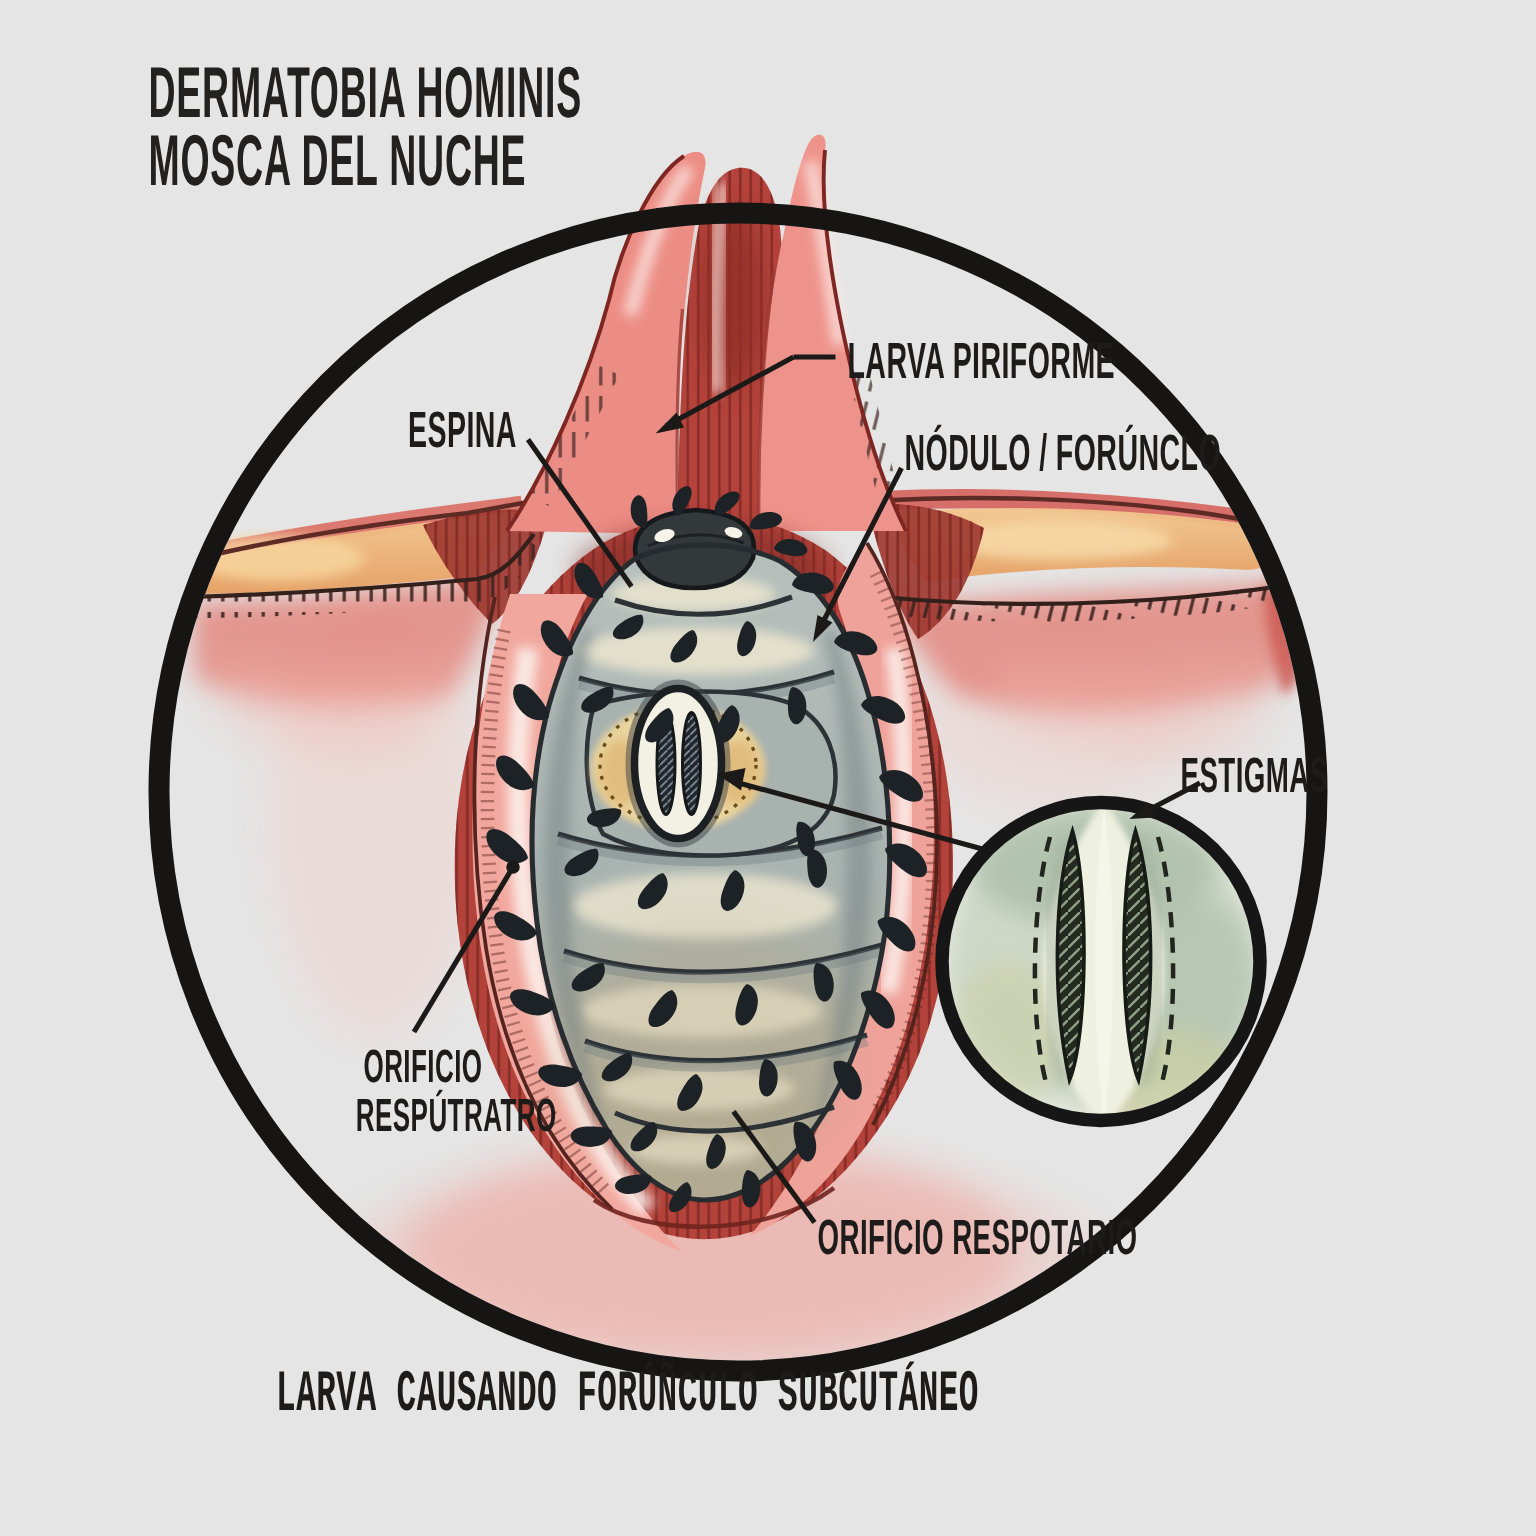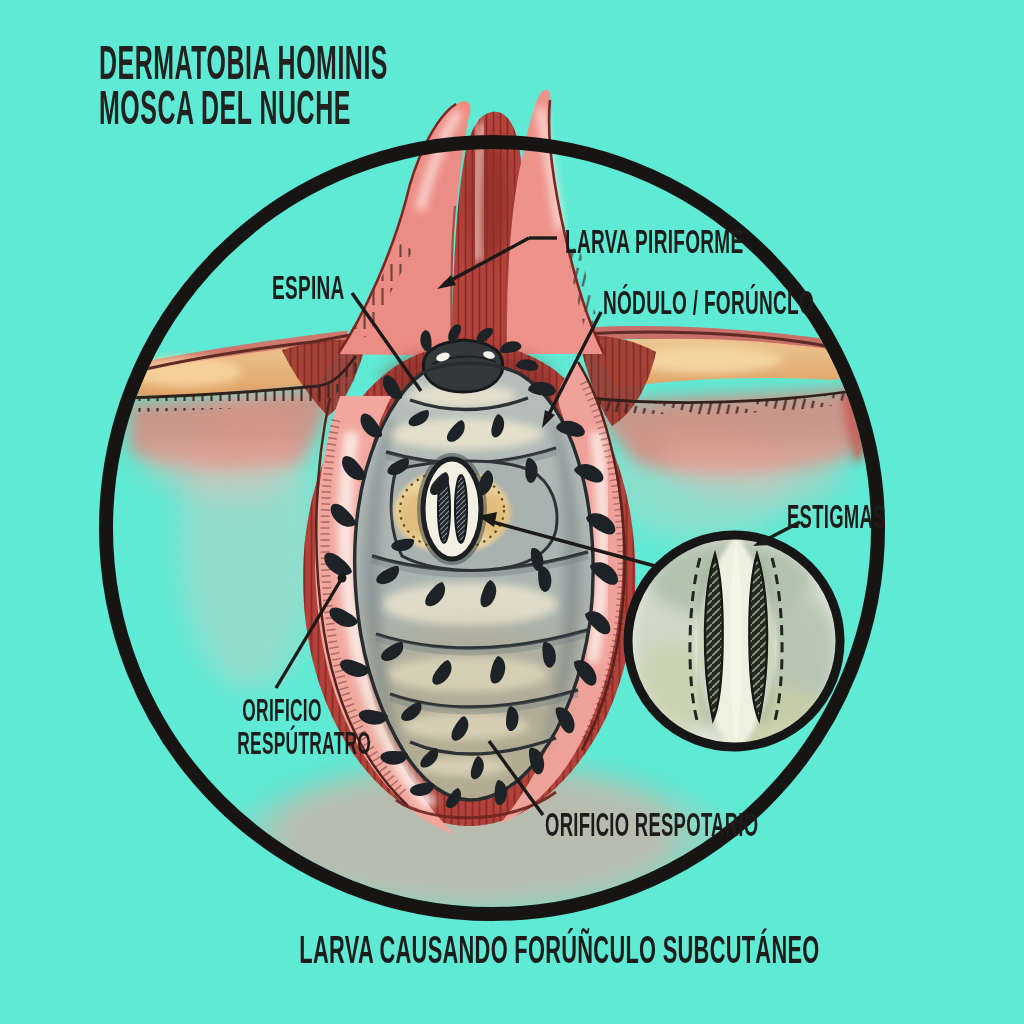--- a/index.html
+++ b/index.html
@@ -1,17 +1,17 @@
 <!DOCTYPE html>
 <html><head>
 <meta charset="utf-8">
 <style>
   html,body{margin:0;padding:0;background:#ffffff;}
   .stage{
-    position:relative;width:1024px;height:1024px;background:#5eead4;
+    position:relative;width:1024px;height:1024px;background:#e5e5e5;
     font-family:"Liberation Sans", sans-serif;overflow:hidden;
   }
   .stage svg{position:absolute;left:0;top:0;}
   .lbl{
     position:absolute;color:#1d1c1a;font-weight:bold;white-space:nowrap;
     transform:scaleX(0.56);transform-origin:left top;letter-spacing:0.5px;
   }
   .title{
     position:absolute;left:99px;top:40px;color:#222120;font-weight:bold;
     font-size:48px;line-height:45px;transform:scaleX(0.52);transform-origin:left top;
@@ -20,22 +20,22 @@
   .lbl-larva{left:565px;top:222px;font-size:34px;}
   .lbl-nodulo{left:603px;top:283px;font-size:34px;}
   .lbl-espina{left:272px;top:268px;font-size:34px;}
   .lbl-estigmas{left:787px;top:498px;font-size:33px;}
   .lbl-orif-left{
     left:202px;top:694px;width:160px;font-size:31px;line-height:33px;
     text-align:center;transform:scaleX(0.56);transform-origin:50% 0;white-space:nowrap;
   }
   .lbl-orif-bottom{left:545px;top:806px;font-size:33px;}
   .caption{
-    position:absolute;left:0;top:928px;width:1024px;text-align:right;
-    color:#1d1c1a;font-weight:bold;font-size:39px;
+    position:absolute;left:0;top:908px;width:1024px;text-align:left;
+    color:#1d1c1a;font-weight:bold;font-size:39px;font-family:Liberation Mono, monospace;
   }
   .caption span{display:inline-block;transform:scaleX(0.56);transform-origin:50% 0;
     letter-spacing:0.5px;white-space:nowrap;}
 </style>
 </head>
 <body>
 
 <div class="stage">
 
 <svg width="1024" height="1024" viewBox="0 0 1024 1024">

